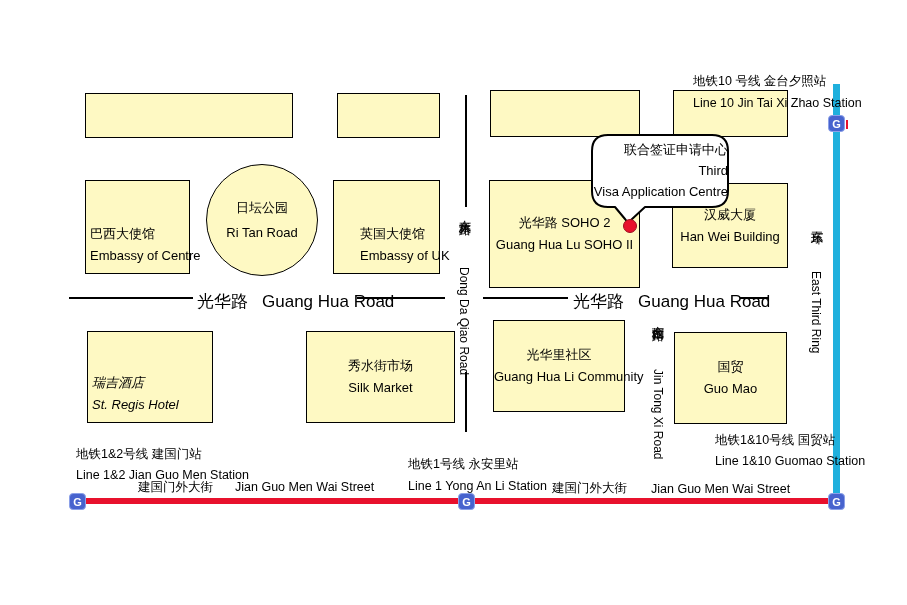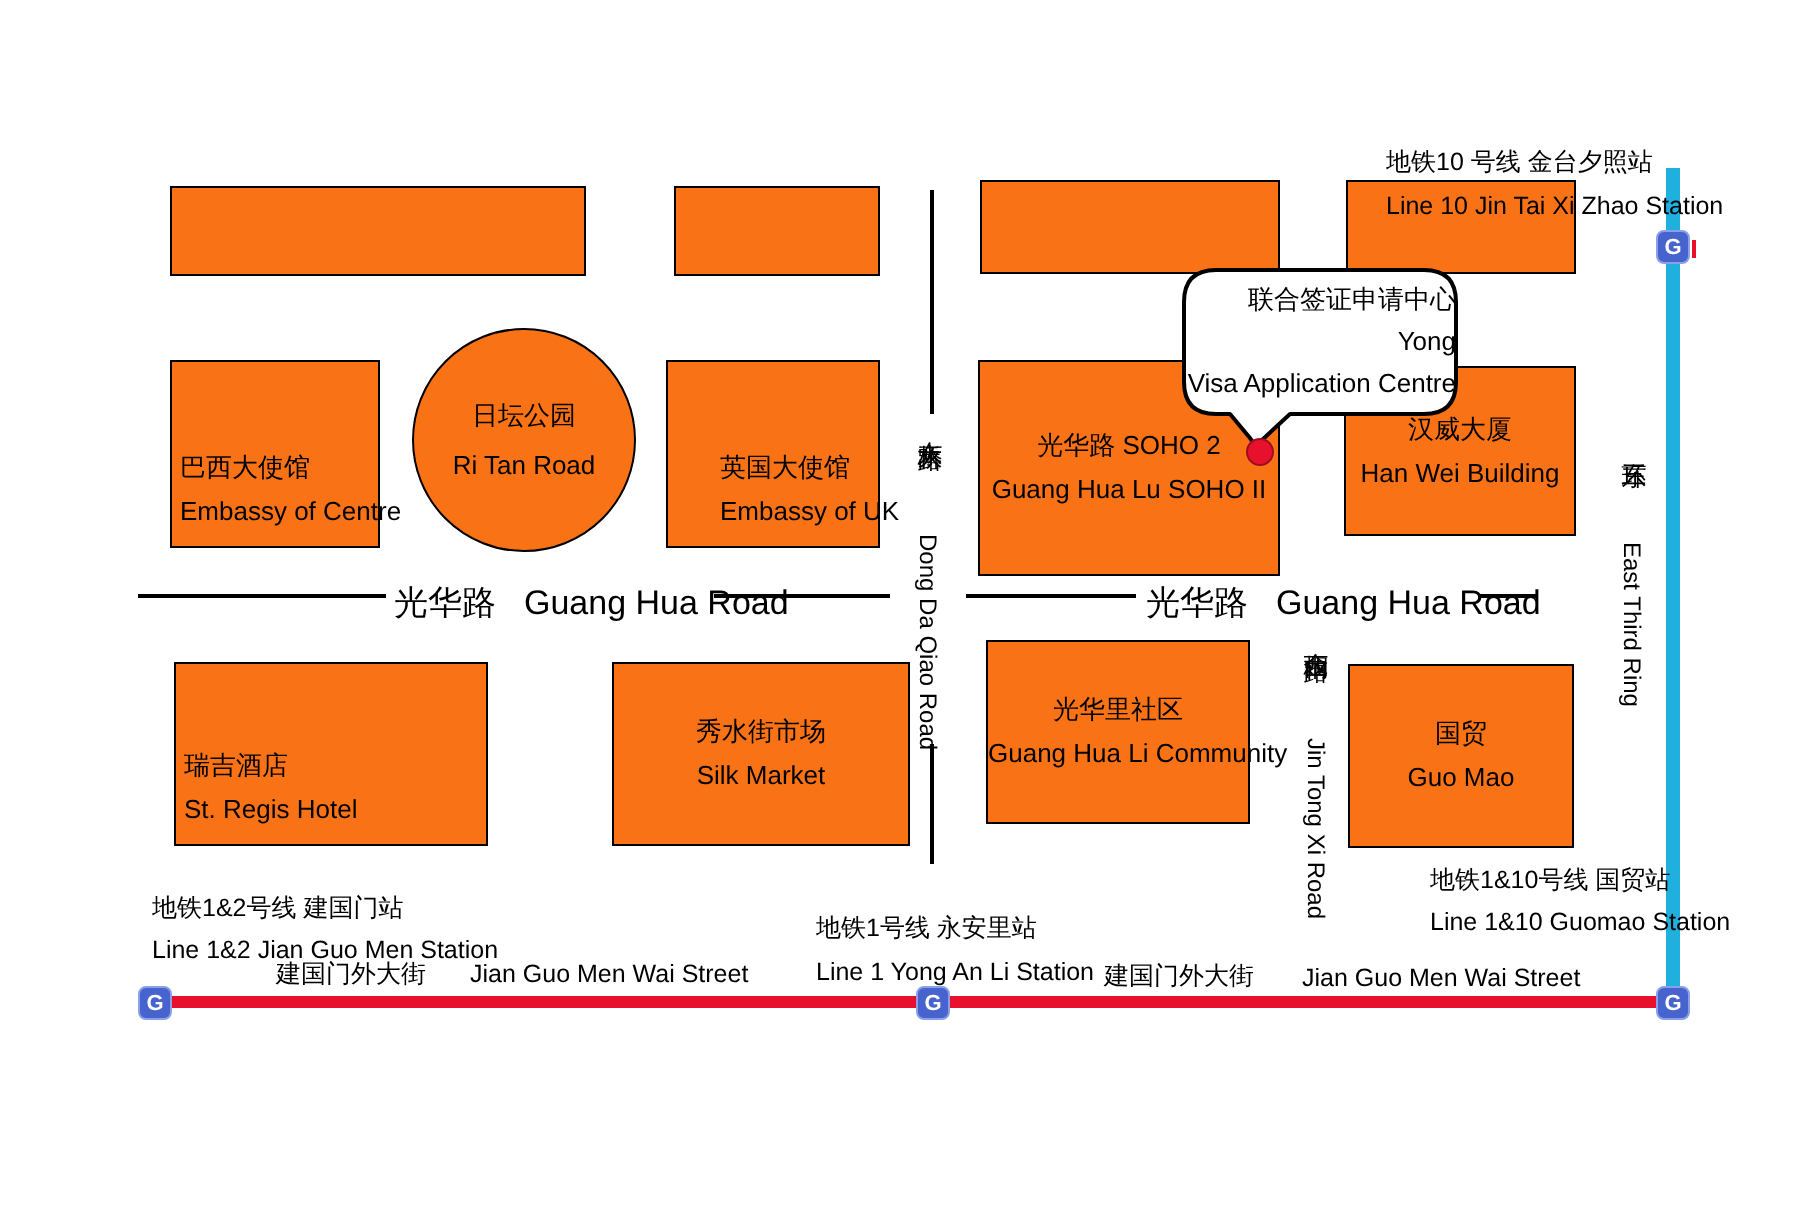--- a/index.html
+++ b/index.html
@@ -1,18 +1,18 @@
 <!DOCTYPE html>
 <html><head>
 <meta charset="utf-8">
 <style>
   html,body{margin:0;padding:0;background:#fff;}
   #map{position:relative;width:907px;height:605px;background:#fff;overflow:hidden;
        font-family:"Liberation Sans","DejaVu Sans",sans-serif;color:#000;}
-  .bld{position:absolute;background:#f97316;border:1.5px solid #000;box-sizing:border-box;}
+  .bld{position:absolute;background:#fef9c3;border:1.5px solid #000;box-sizing:border-box;}
   .circle{border-radius:50%;}
   .lbl{position:absolute;white-space:nowrap;font-size:17px;line-height:21px;}
   .lbl-bl{position:absolute;left:4px;bottom:6px;font-size:13px;line-height:22px;white-space:nowrap;}
   .lbl-bl.indent{left:26px;}
   .lbl-center{position:absolute;left:0;right:0;top:50%;transform:translateY(-50%);
               text-align:center;font-size:13px;line-height:22px;white-space:nowrap;}
   .lbl-center div,.lbl-bl div{white-space:nowrap;}
   .road{position:absolute;background:#000;}
   .vzh{position:absolute;writing-mode:vertical-rl;text-orientation:upright;
        font-size:12.5px;letter-spacing:1px;white-space:nowrap;}
@@ -69,21 +69,21 @@
     </div>
   </div>
 
   <div class="bld" style="left:672px;top:183px;width:116px;height:85px;">
     <div class="lbl-center">
       <div>汉威大厦</div>
       <div>Han Wei Building</div>
     </div>
   </div>
 
-  <div class="bld" style="left:87px;top:331px;width:157px;height:92px;">
+  <div class="bld" style="left:87px;top:331px;width:126px;height:92px;font-style:italic;">
     <div class="lbl-bl">
       <div>瑞吉酒店</div>
       <div>St. Regis Hotel</div>
     </div>
   </div>
 
   <div class="bld" style="left:306px;top:331px;width:149px;height:92px;">
     <div class="lbl-center">
       <div>秀水街市场</div>
       <div>Silk Market</div>
@@ -168,19 +168,19 @@
     </div>
   <div class="micon" style="left:828px;top:493px;">
       <span>G</span>
     </div>
 
   <svg class="bubble-svg" width="160" height="100" viewBox="0 0 160 100">
     <path d="M 23 7 H 127 Q 143 7 143 23 V 63 Q 143 79 127 79 H 60 L 46 92 Q 43 96 40 91 L 30 79 H 23 Q 7 79 7 63 V 23 Q 7 7 23 7 Z" fill="#ffffff" stroke="#000000" stroke-width="2" stroke-linejoin="round"></path>
   </svg>
   <div class="bubble-text">
     <div>联合签证申请中心</div>
-    <div>Yong</div>
+    <div>Third</div>
     <div>Visa Application Centre</div>
   </div>
 
   <div class="dot"></div>
 
 </div>
 
 </body></html>

